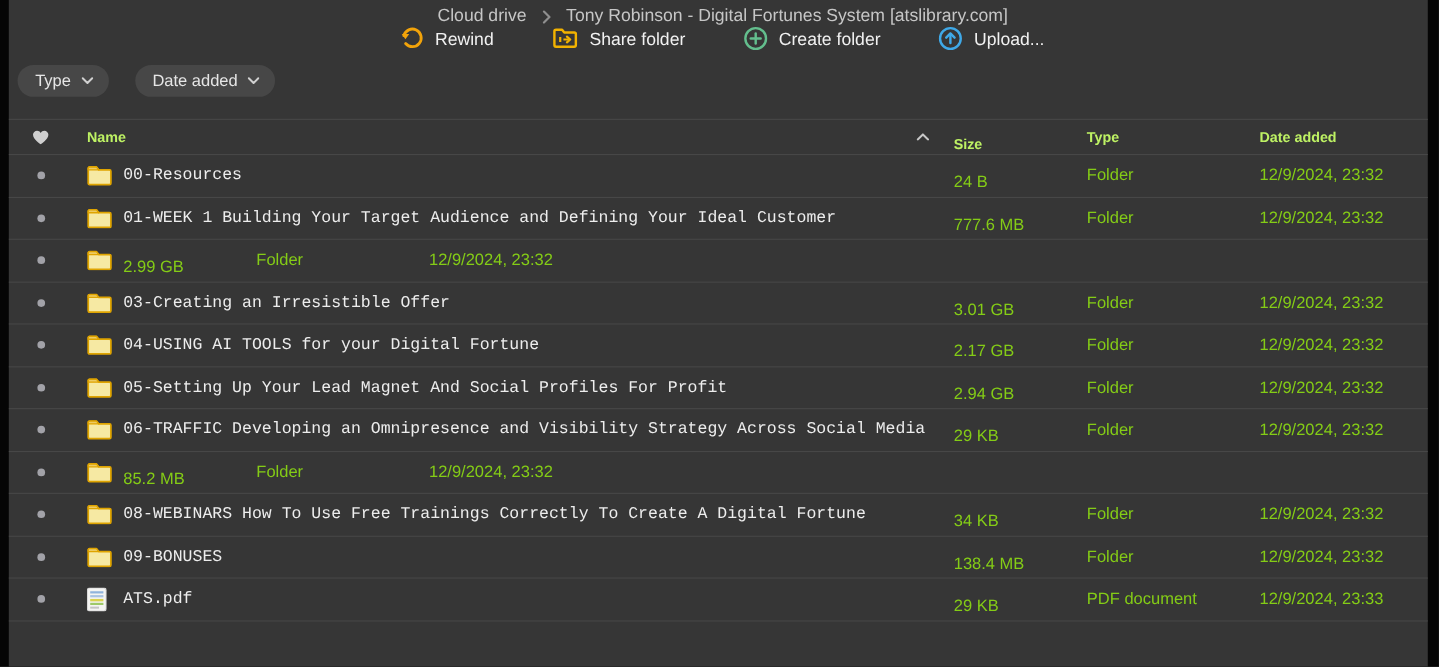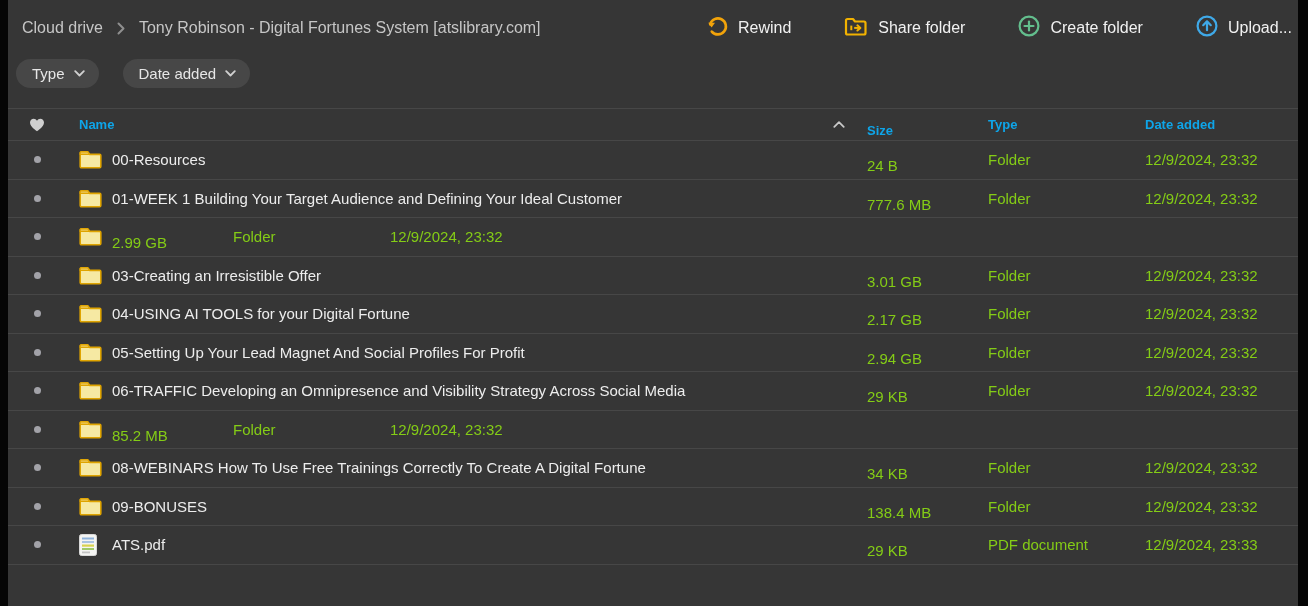--- a/index.html
+++ b/index.html
@@ -13,20 +13,21 @@
   .panel {
     position:absolute; top:0; bottom:0; left:8px; right:10px;
     background:#363636;
   }
 
   
   .topbar {
     height:50px;
     display:flex; align-items:center; justify-content:space-between;
     padding:6px 6px 0 14px;
+    flex-direction:column;
   }
   .breadcrumb { display:flex; align-items:center; gap:14px; font-size:16px; color:#c6c6c6; }
   .breadcrumb .crumb { cursor:pointer; white-space:nowrap; }
   .breadcrumb .sep { color:#8f8f8f; display:flex; align-items:center; }
   .actions { display:flex; align-items:center; gap:53px; overflow:hidden; flex:0 1 auto; }
   .action-btn { display:flex; align-items:center; gap:10px; font-size:16px; color:#f1f1f1; cursor:pointer; white-space:nowrap; }
   .action-btn svg { flex:0 0 auto; }
 
   
   .filters { display:flex; align-items:center; gap:24px; padding:8px 0 0 8px; height:38px; }
@@ -35,31 +36,31 @@
     display:flex; align-items:center; gap:9px;
     padding:0 14px 0 16px; color:#e6e6e6; font-size:15px; cursor:pointer;
     white-space:nowrap;
   }
 
   
   .table { margin-top:20px; }
   .thead {
     display:flex; align-items:center; height:33px;
     border-top:1px solid #474747; border-bottom:1px solid #474747;
-    color:#0ea5e9; font-size:13px; font-weight:bold;
+    color:#bef264; font-size:13px; font-weight:bold;
   }
   .rows { }
   .row {
     display:flex; align-items:center; height:38.5px;
     border-bottom:1px solid #474747; cursor:pointer;
   }
   .cell-fav { width:58px; display:flex; justify-content:center; align-items:center; flex:0 0 auto; }
   .cell-icon { width:46px; padding-left:13px; display:flex; align-items:center; flex:0 0 auto; }
   .cell-name { flex:1 1 auto; min-width:0; color:#ededed; font-size:15px;
-               white-space:nowrap; overflow:hidden; text-overflow:ellipsis; }
+               white-space:nowrap; overflow:hidden; text-overflow:ellipsis;font-family:Liberation Mono, monospace; }
   .cell-size { width:121px; flex:0 0 auto;margin-top:12px; }
   .cell-type { width:157px; flex:0 0 auto; }
   .cell-date { width:153px; flex:0 0 auto; }
   .row .cell-size, .row .cell-type, .row .cell-date { color:#84cc16; font-size:15px; }
 
   .thead .hdr-name { flex:1 1 auto; display:flex; align-items:center; padding-left:13px; }
   .thead .sort-caret { margin-left:auto; margin-right:22px; display:flex; align-items:center; }
 
   .dot { width:7px; height:7px; border-radius:50%; background:#a2a2a8; }
 </style>

